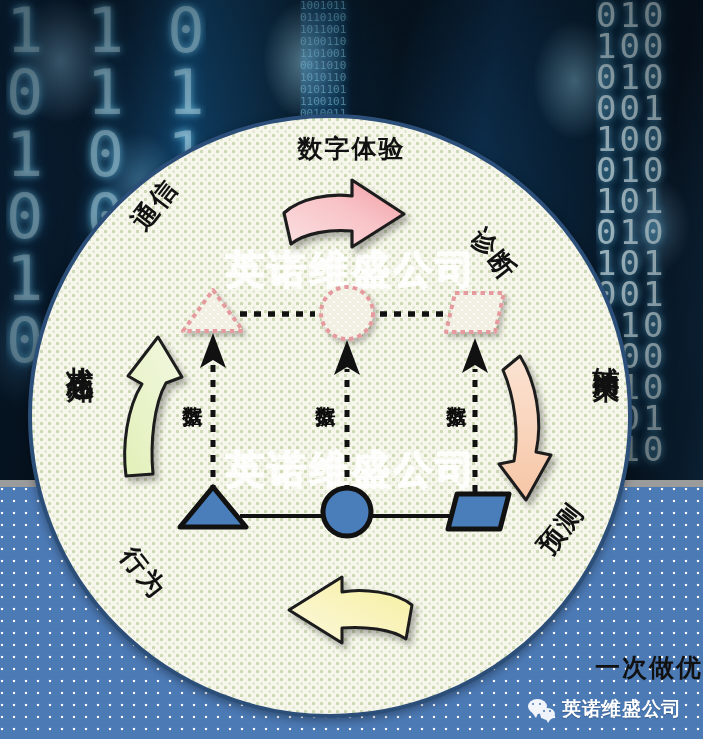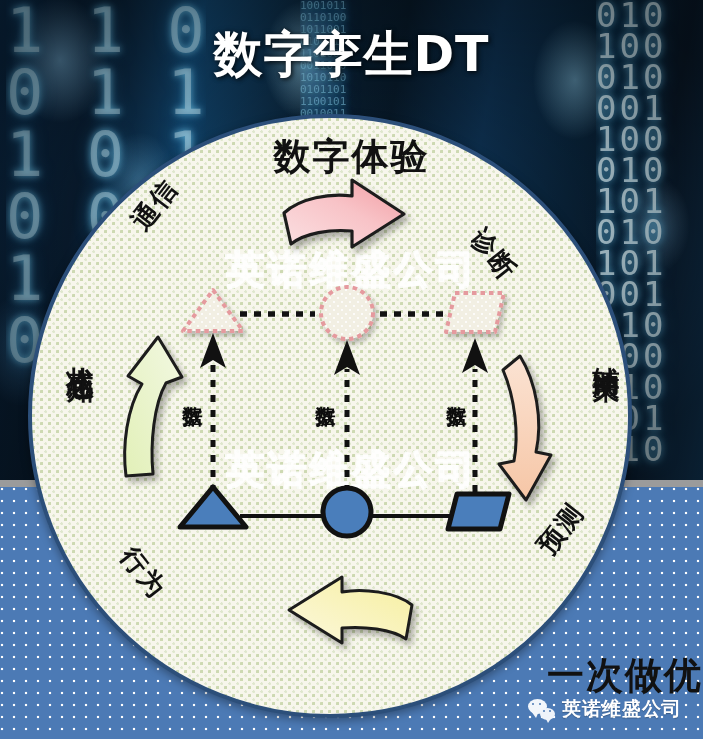--- a/index.html
+++ b/index.html
@@ -80,21 +80,21 @@
     position:absolute;width:703px;text-align:center;pointer-events:none;
     font-size:39px;font-weight:bold;letter-spacing:3px;
     color:rgba(255,255,255,0);
     -webkit-text-stroke:1.6px rgba(255,255,255,.82);
     text-shadow:0 0 2px rgba(255,255,255,.5);
   }
   .wm.one{left:0;top:243px;}
   .wm.two{left:0;top:443px;}
 
   
-  .lbl{position:absolute;font-weight:bold;color:#111;white-space:nowrap;font-size:37px;}
+  .lbl{position:absolute;font-weight:bold;color:#111;white-space:nowrap;font-size:25px;}
   .lbl-top{left:0;top:132px;width:703px;text-align:center;letter-spacing:2px;}
   .lbl-bottom{left:0;top:651px;width:703px;text-align:right;letter-spacing:2px;}
   .lbl-rot{font-size:26px;letter-spacing:2px;}
   .lbl-comm{left:124px;top:216px;transform:rotate(-52deg);transform-origin:left top;}
   .lbl-diag{left:490px;top:222px;transform:rotate(52deg);transform-origin:left top;}
   .lbl-behav{left:140px;top:540px;transform:rotate(52deg);transform-origin:left top;}
   .lbl-pred{left:530px;top:540px;transform:rotate(-52deg);transform-origin:left top;}
   .lbl-vert{
     position:absolute;font-weight:bold;color:#111;font-size:27px;
     writing-mode:vertical-rl;text-orientation:upright;letter-spacing:3px;line-height:1.0;
@@ -182,21 +182,20 @@
 001
 010
 100
 010
 101
 010</div>
   <div class="bg-vign"></div>
   <div class="bg-grey-strip"></div>
   <div class="bottom-band"></div>
 
-  <div class="title">数字孪生DT</div>
 
   <div class="circle"></div>
 
   <div class="wm one">英诺维盛公司</div>
   <div class="wm two">英诺维盛公司</div>
 
   <svg id="vec" viewBox="0 0 703 739">
     <defs>
       <linearGradient id="gPink" x1="0" y1="1" x2="1" y2="0">
         <stop offset="0%" stop-color="#fbe0e2"></stop>

